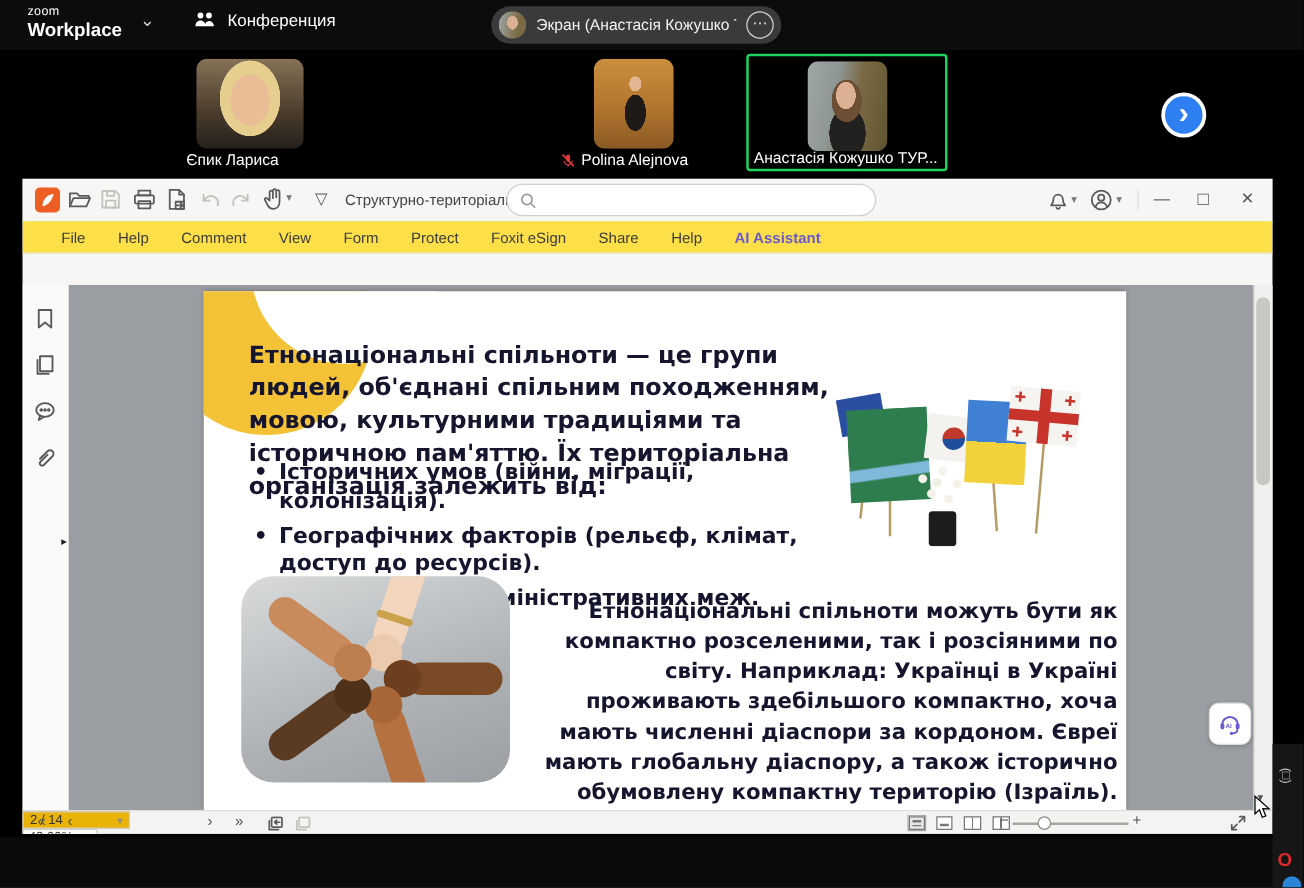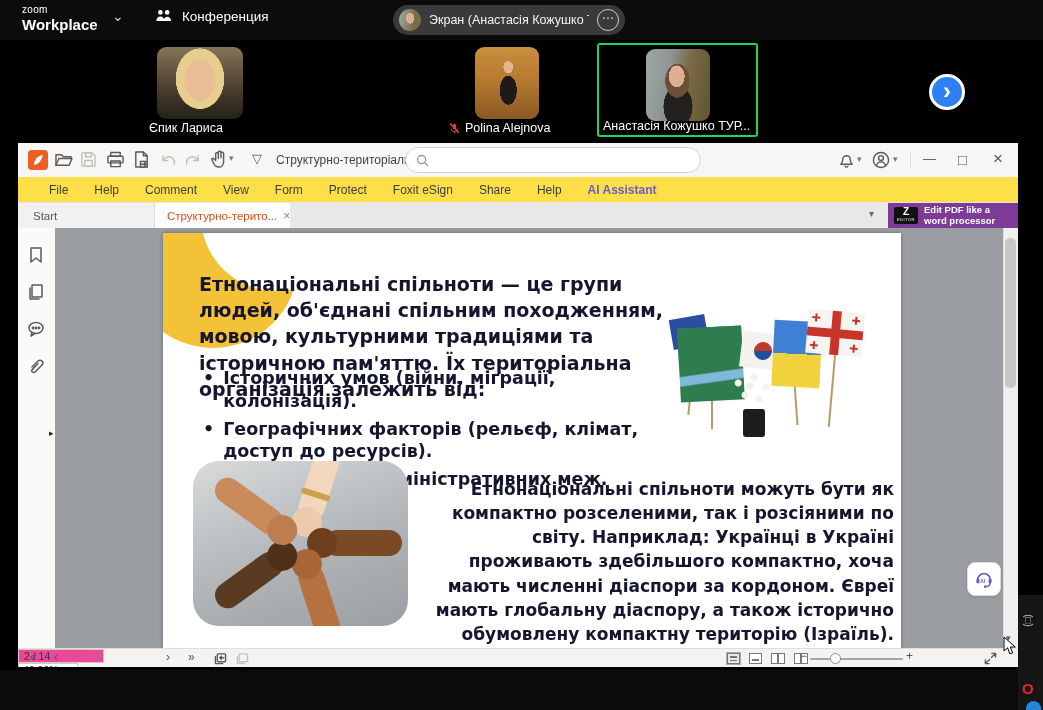--- a/index.html
+++ b/index.html
@@ -159,21 +159,21 @@
   .hands{position:absolute;left:30px;top:228px;width:215px;height:165px;border-radius:26px;overflow:hidden;
       background:linear-gradient(160deg,#d8dadb 0%,#aeb2b5 60%,#9b9fa3 100%);}
 
   .ai-fab{left:949px;top:419px;width:32px;height:32px;background:#fff;border:1px solid #dfddd9;
       border-radius:8px;box-shadow:0 1px 3px rgba(0,0,0,.15);display:flex;align-items:center;justify-content:center;}
 
   
   .fx-status{left:0;top:505px;width:1000px;height:19px;background:#f4f3f1;border-top:1px solid #e0deda;
       color:#555;font-size:12px;}
   .st{position:absolute;top:1px;}
-  .pagebox{left:50px;top:2px;width:86px;height:14px;background:#ec4899;border:1px solid #cfccc8;
+  .pagebox{left:50px;top:2px;width:86px;height:14px;background:#eab308;border:1px solid #cfccc8;
       display:flex;align-items:center;justify-content:space-between;padding:0 5px;box-sizing:border-box;font-size:10.5px;color:#333;}
   .viewico{position:absolute;top:4px;width:13px;height:11px;border:1px solid #777;box-sizing:border-box;background:#fff;}
   .viewico.sel{outline:1px solid #aaa;background:#e9e7e4;}
   .viewico i{display:block;height:1.5px;background:#777;margin:2px 2px 0;}
   .ztrack{left:792px;top:9px;width:93px;height:2px;background:#a9a6a2;border-radius:1px;}
   .zthumb{left:812px;top:4px;width:11px;height:11px;border-radius:50%;background:#fff;border:1px solid #8f8c88;box-sizing:border-box;}
   .zoombox{left:899px;top:2px;width:60px;height:14px;background:#fff;border:1px solid #cfccc8;
       display:flex;align-items:center;justify-content:space-between;padding:0 4px;box-sizing:border-box;font-size:10.5px;color:#333;}
 
   
@@ -312,40 +312,20 @@
       <span class="mitem">Comment</span>
       <span class="mitem">View</span>
       <span class="mitem">Form</span>
       <span class="mitem">Protect</span>
       <span class="mitem">Foxit eSign</span>
       <span class="mitem">Share</span>
       <span class="mitem">Help</span>
       <span class="mitem ai">AI Assistant</span>
     </div>
 
-    <div class="fx-tabrow abs">
-      <div class="tab-start abs">
-        <span>Start</span>
-      </div>
-      <div class="tab-doc abs">
-        <span class="t">Структурно-терито...</span>
-        <span class="close-x c-x"></span>
-      </div>
-      <span class="tabcaret abs c-caret"></span>
-      <div class="banner abs">
-        <div class="blogo">
-          <div class="z">Z</div>
-          <div class="e">EDITOR</div>
-        </div>
-        <div class="btxt">
-          <div>Edit PDF like a</div>
-          <div>word processor</div>
-        </div>
-      </div>
-    </div>
 
     <div class="fx-sidebar abs">
       <svg class="sico ficon" style="top:18px" viewBox="0 0 18 18">
         <path d="M4 2h10v14l-5-4-5 4z"></path>
         </svg>
       <svg class="sico ficon" style="top:55px" viewBox="0 0 18 18">
         <rect x="5" y="2" width="10" height="12"></rect>
           <path d="M3 5v11h9"></path>
         </svg>
       <svg class="sico ficon" style="top:92px" viewBox="0 0 18 18">

